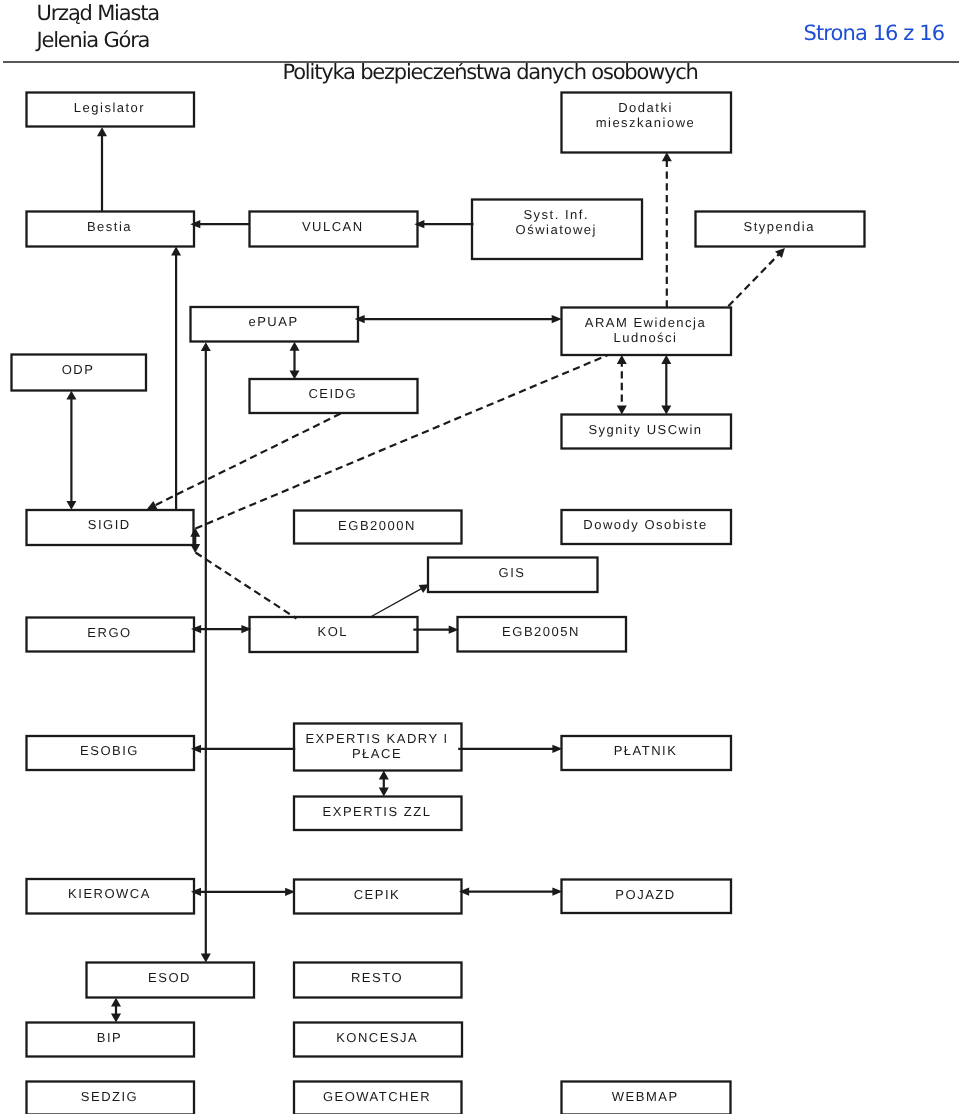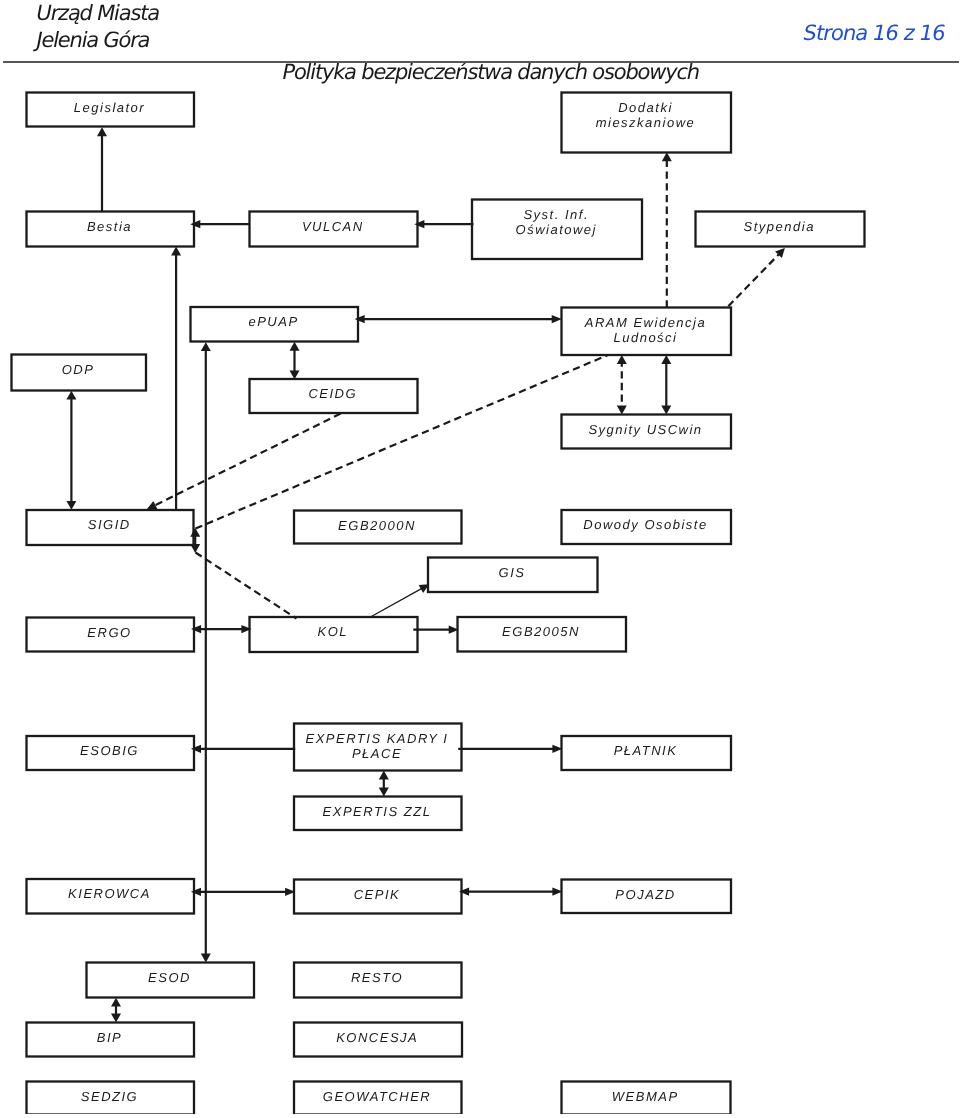--- a/index.html
+++ b/index.html
@@ -5,21 +5,21 @@
 <style>
   html,body{margin:0;padding:0;}
   body{
     width:960px;height:1118px;background:#ffffff;
     font-family:"Liberation Sans",sans-serif;
     color:#1a1a1a;
     -webkit-font-smoothing:antialiased;
     text-rendering:geometricPrecision;
     overflow:hidden;position:relative;
   }
-  .page{position:relative;width:960px;height:1114px;overflow:hidden;font-style:italic;}
+  .page{position:relative;width:960px;height:1114px;overflow:hidden;}
   .hdr{position:absolute;left:0;top:0;width:960px;height:62px;}
   .hdr-org{position:absolute;left:36.5px;top:0.3px;font-family:"DejaVu Sans",sans-serif;font-size:21px;letter-spacing:-1.2px;line-height:26.2px;color:#1a1a1a;white-space:pre;}
   .hdr-title{position:absolute;left:282.5px;top:11.4px;font-family:"DejaVu Sans",sans-serif;font-size:21px;letter-spacing:-1.2px;line-height:26.2px;color:#1a1a1a;white-space:nowrap;margin-top:48px;}
   .hdr-page{position:absolute;left:803.5px;top:20px;font-family:"DejaVu Sans",sans-serif;font-size:21px;letter-spacing:-0.9px;line-height:26.2px;color:#1d4ed8;white-space:nowrap;}
   .hdr-rule{position:absolute;left:2.5px;top:60.6px;width:956.3px;height:2.1px;background:#585858;}
   #diagram-svg{position:absolute;left:0;top:0;width:960px;height:1118px;display:block;}
   .node-label{font-family:"Liberation Sans",sans-serif;font-size:13px;letter-spacing:1.5px;fill:#1a1a1a;-webkit-font-smoothing:antialiased;}
 </style>
 </head>
 <body>

